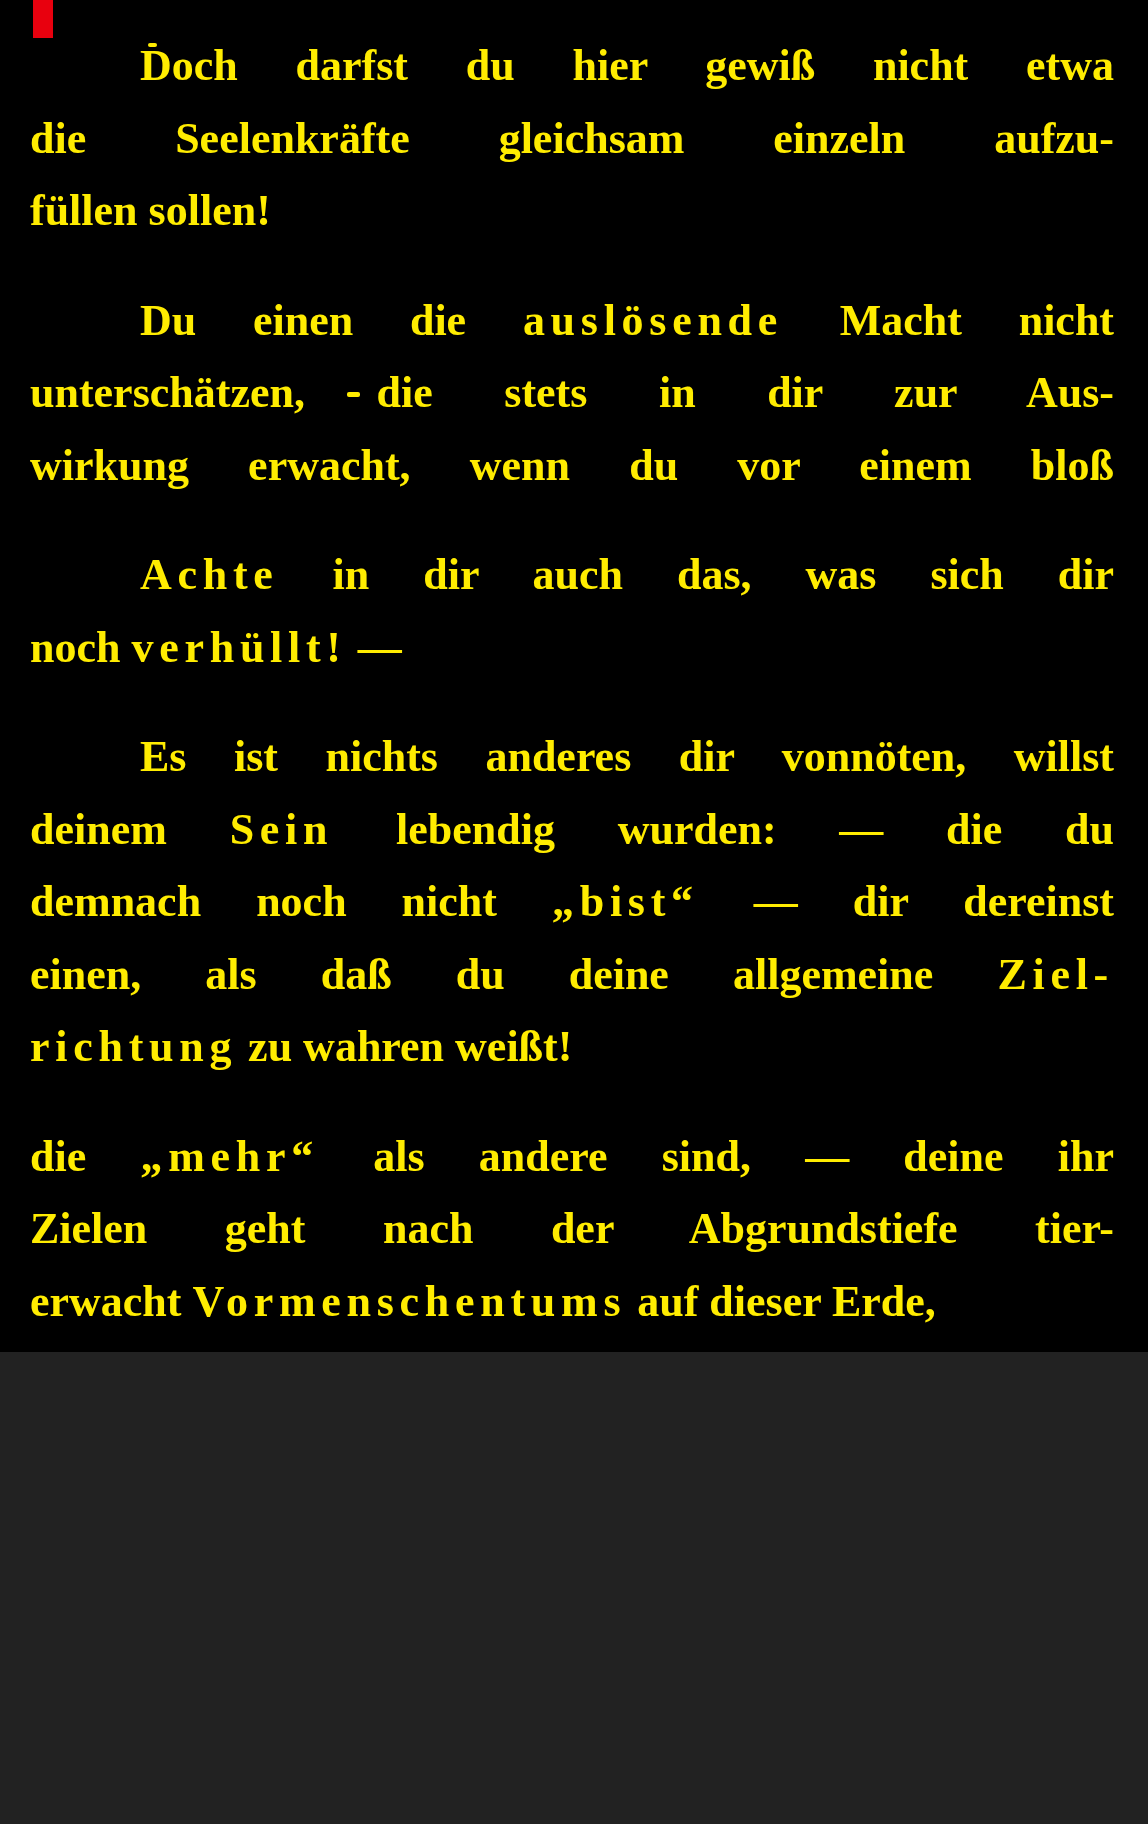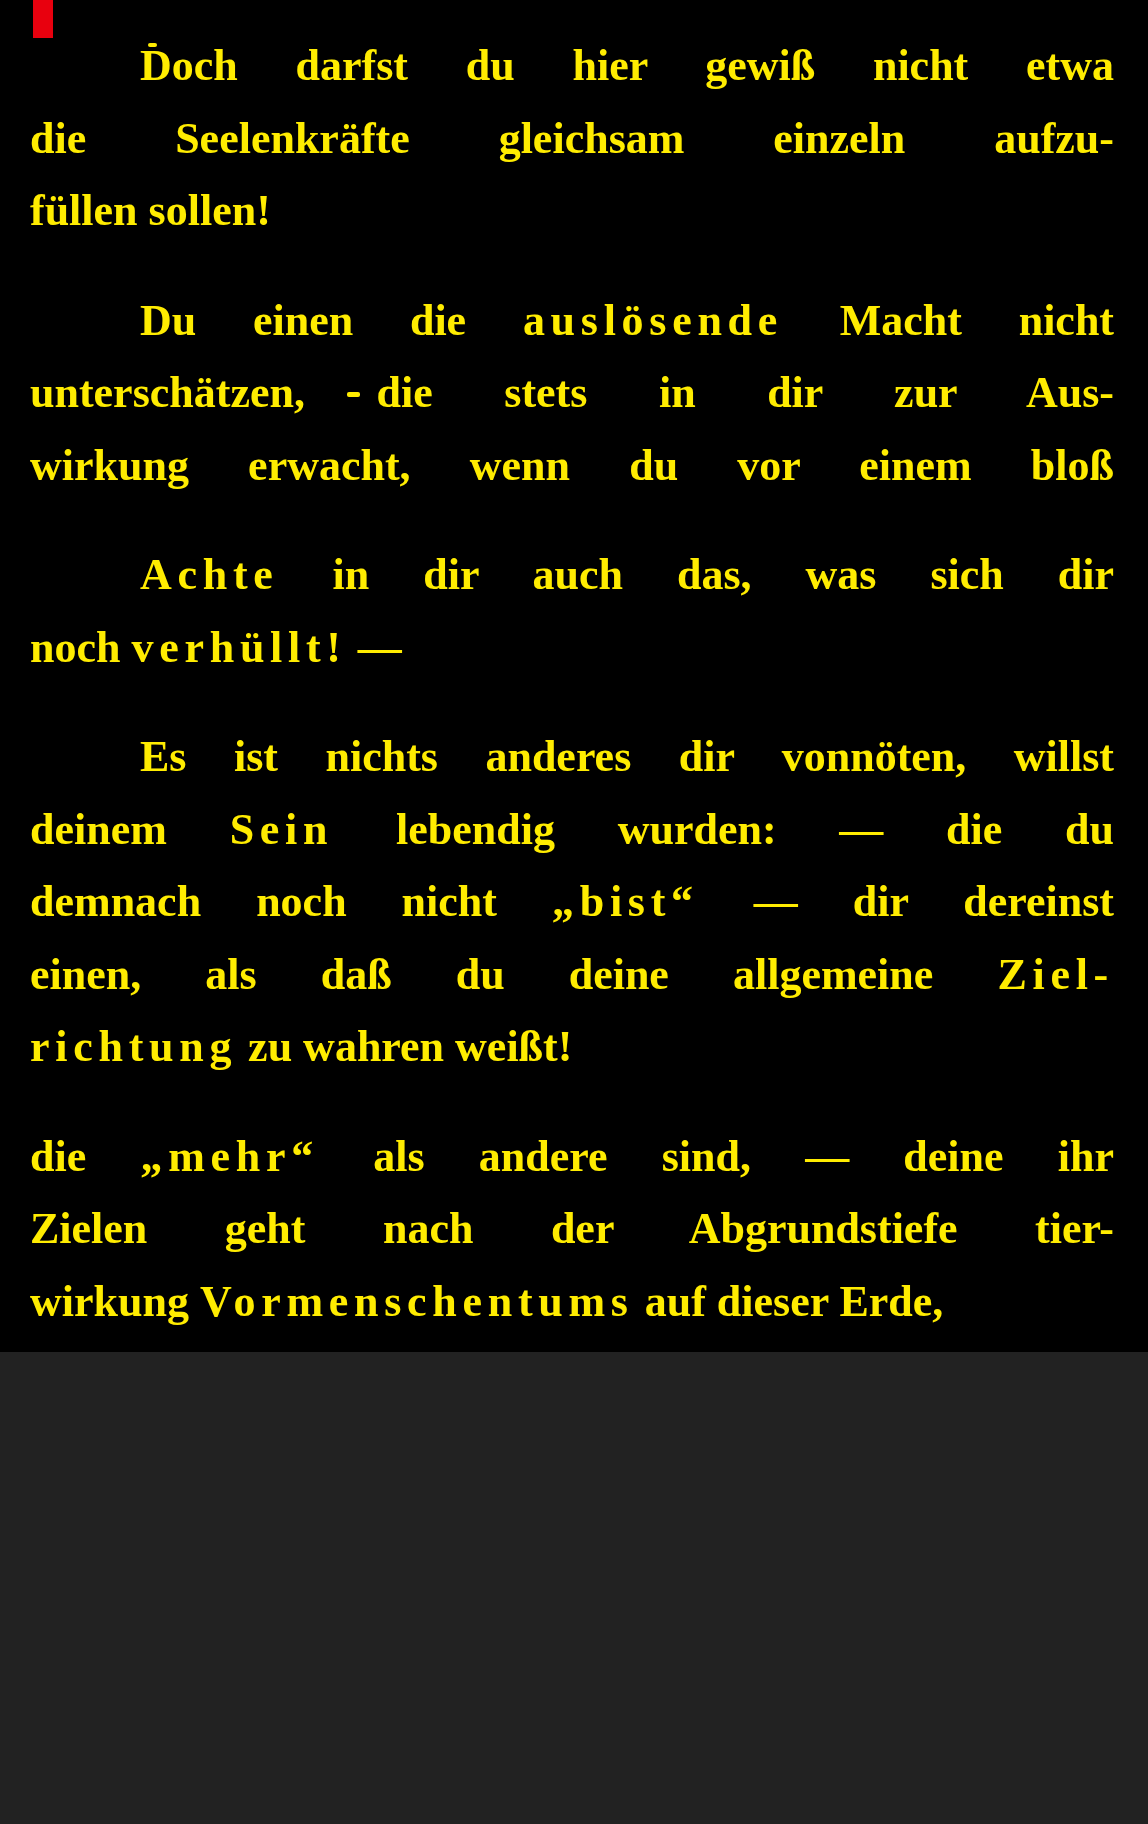--- a/index.html
+++ b/index.html
@@ -74,19 +74,19 @@
       <div class="paragraph">
         <div class="line indent"><span>Es ist nichts anderes dir vonnöten, willst</span></div>
         <div class="line"><span>deinem </span><span class="sperr">Sein</span><span> lebendig wurden: — die du</span></div>
         <div class="line"><span>demnach noch nicht </span><span class="sperr">„bist“</span><span> — dir dereinst</span></div>
         <div class="line"><span>einen, als daß du deine allgemeine </span><span class="sperr">Ziel-</span></div>
         <div class="line last"><span class="sperr">richtung</span><span> zu wahren weißt!</span></div>
       </div>
       <div class="paragraph">
         <div class="line"><span>die </span><span class="sperr">„mehr“</span><span> als andere sind, — deine ihr</span></div>
         <div class="line"><span>Zielen geht nach der Abgrundstiefe tier-</span></div>
-        <div class="line last"><span>wirkung </span><span class="sperr">Vormenschentums</span><span> auf dieser Erde,</span></div>
+        <div class="line last"><span>erwacht </span><span class="sperr">Vormenschentums</span><span> auf dieser Erde,</span></div>
       </div>
     </div>
   <div class="footer">132</div>
 <div class="speck" style="left: 148px; top: 43px; width: 9px; height: 4px;"></div>
     <div class="speck" style="left: 347px; top: 392px; width: 13px; height: 5px;"></div>
   </div>
 
 </body></html>

